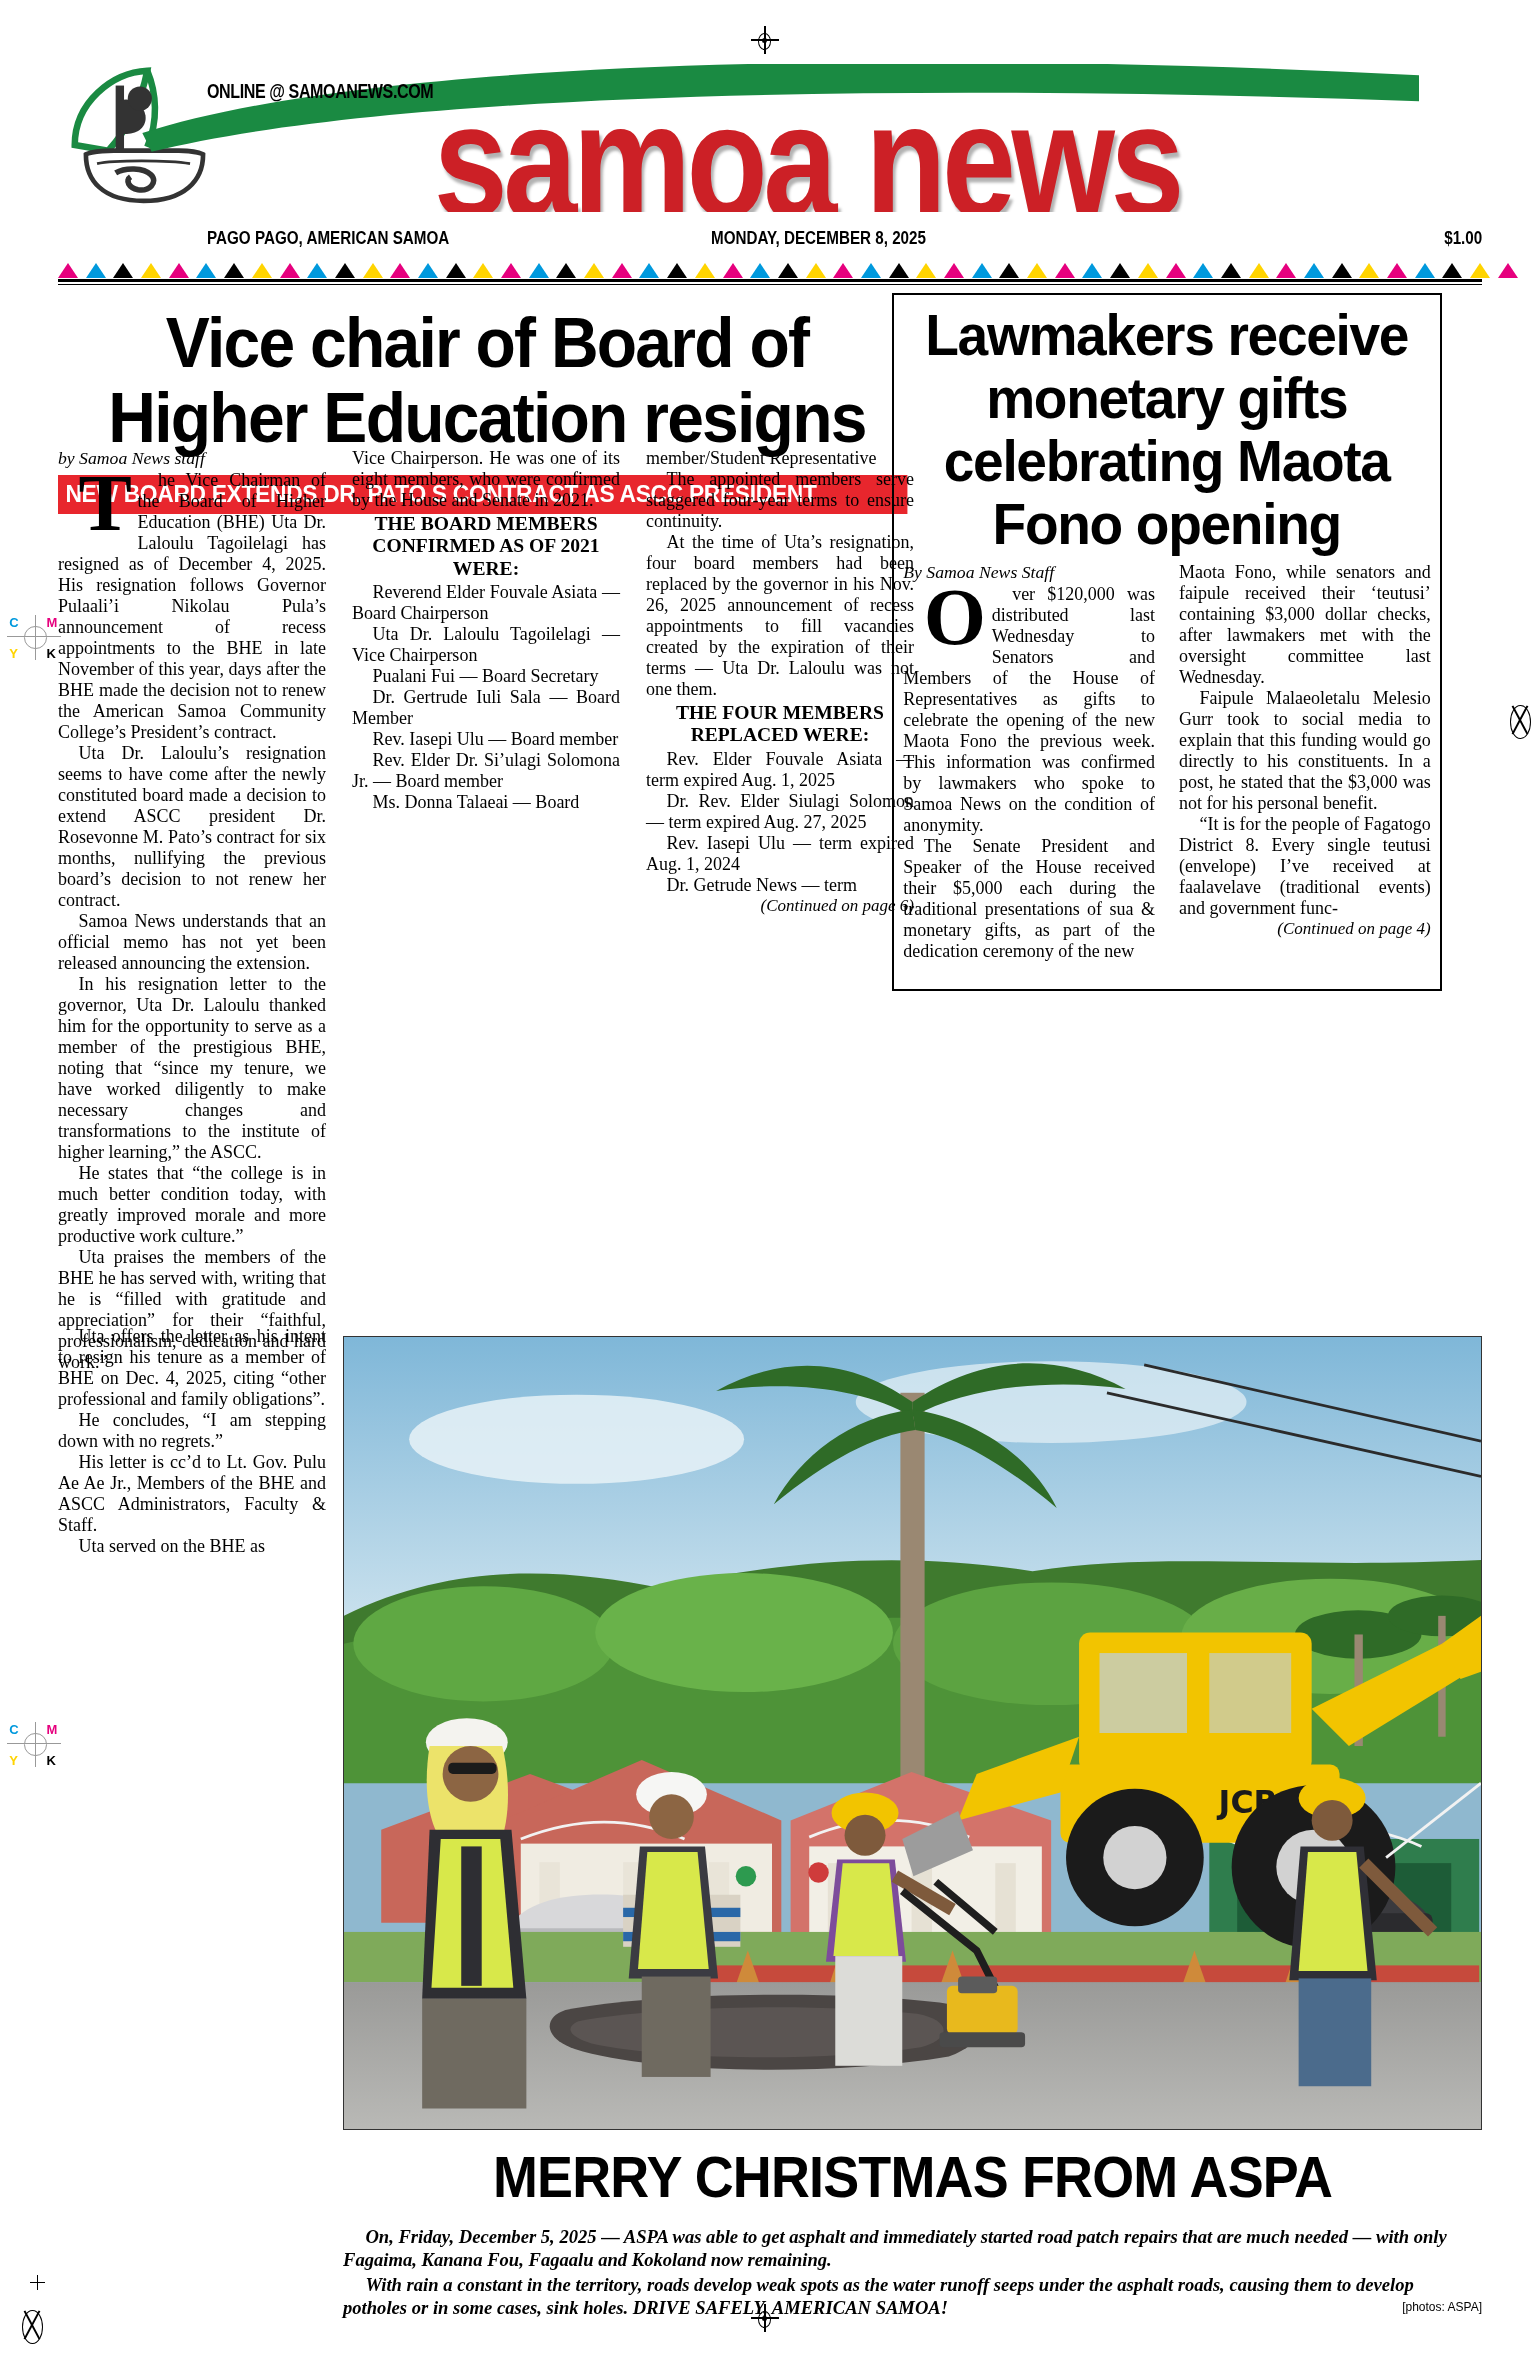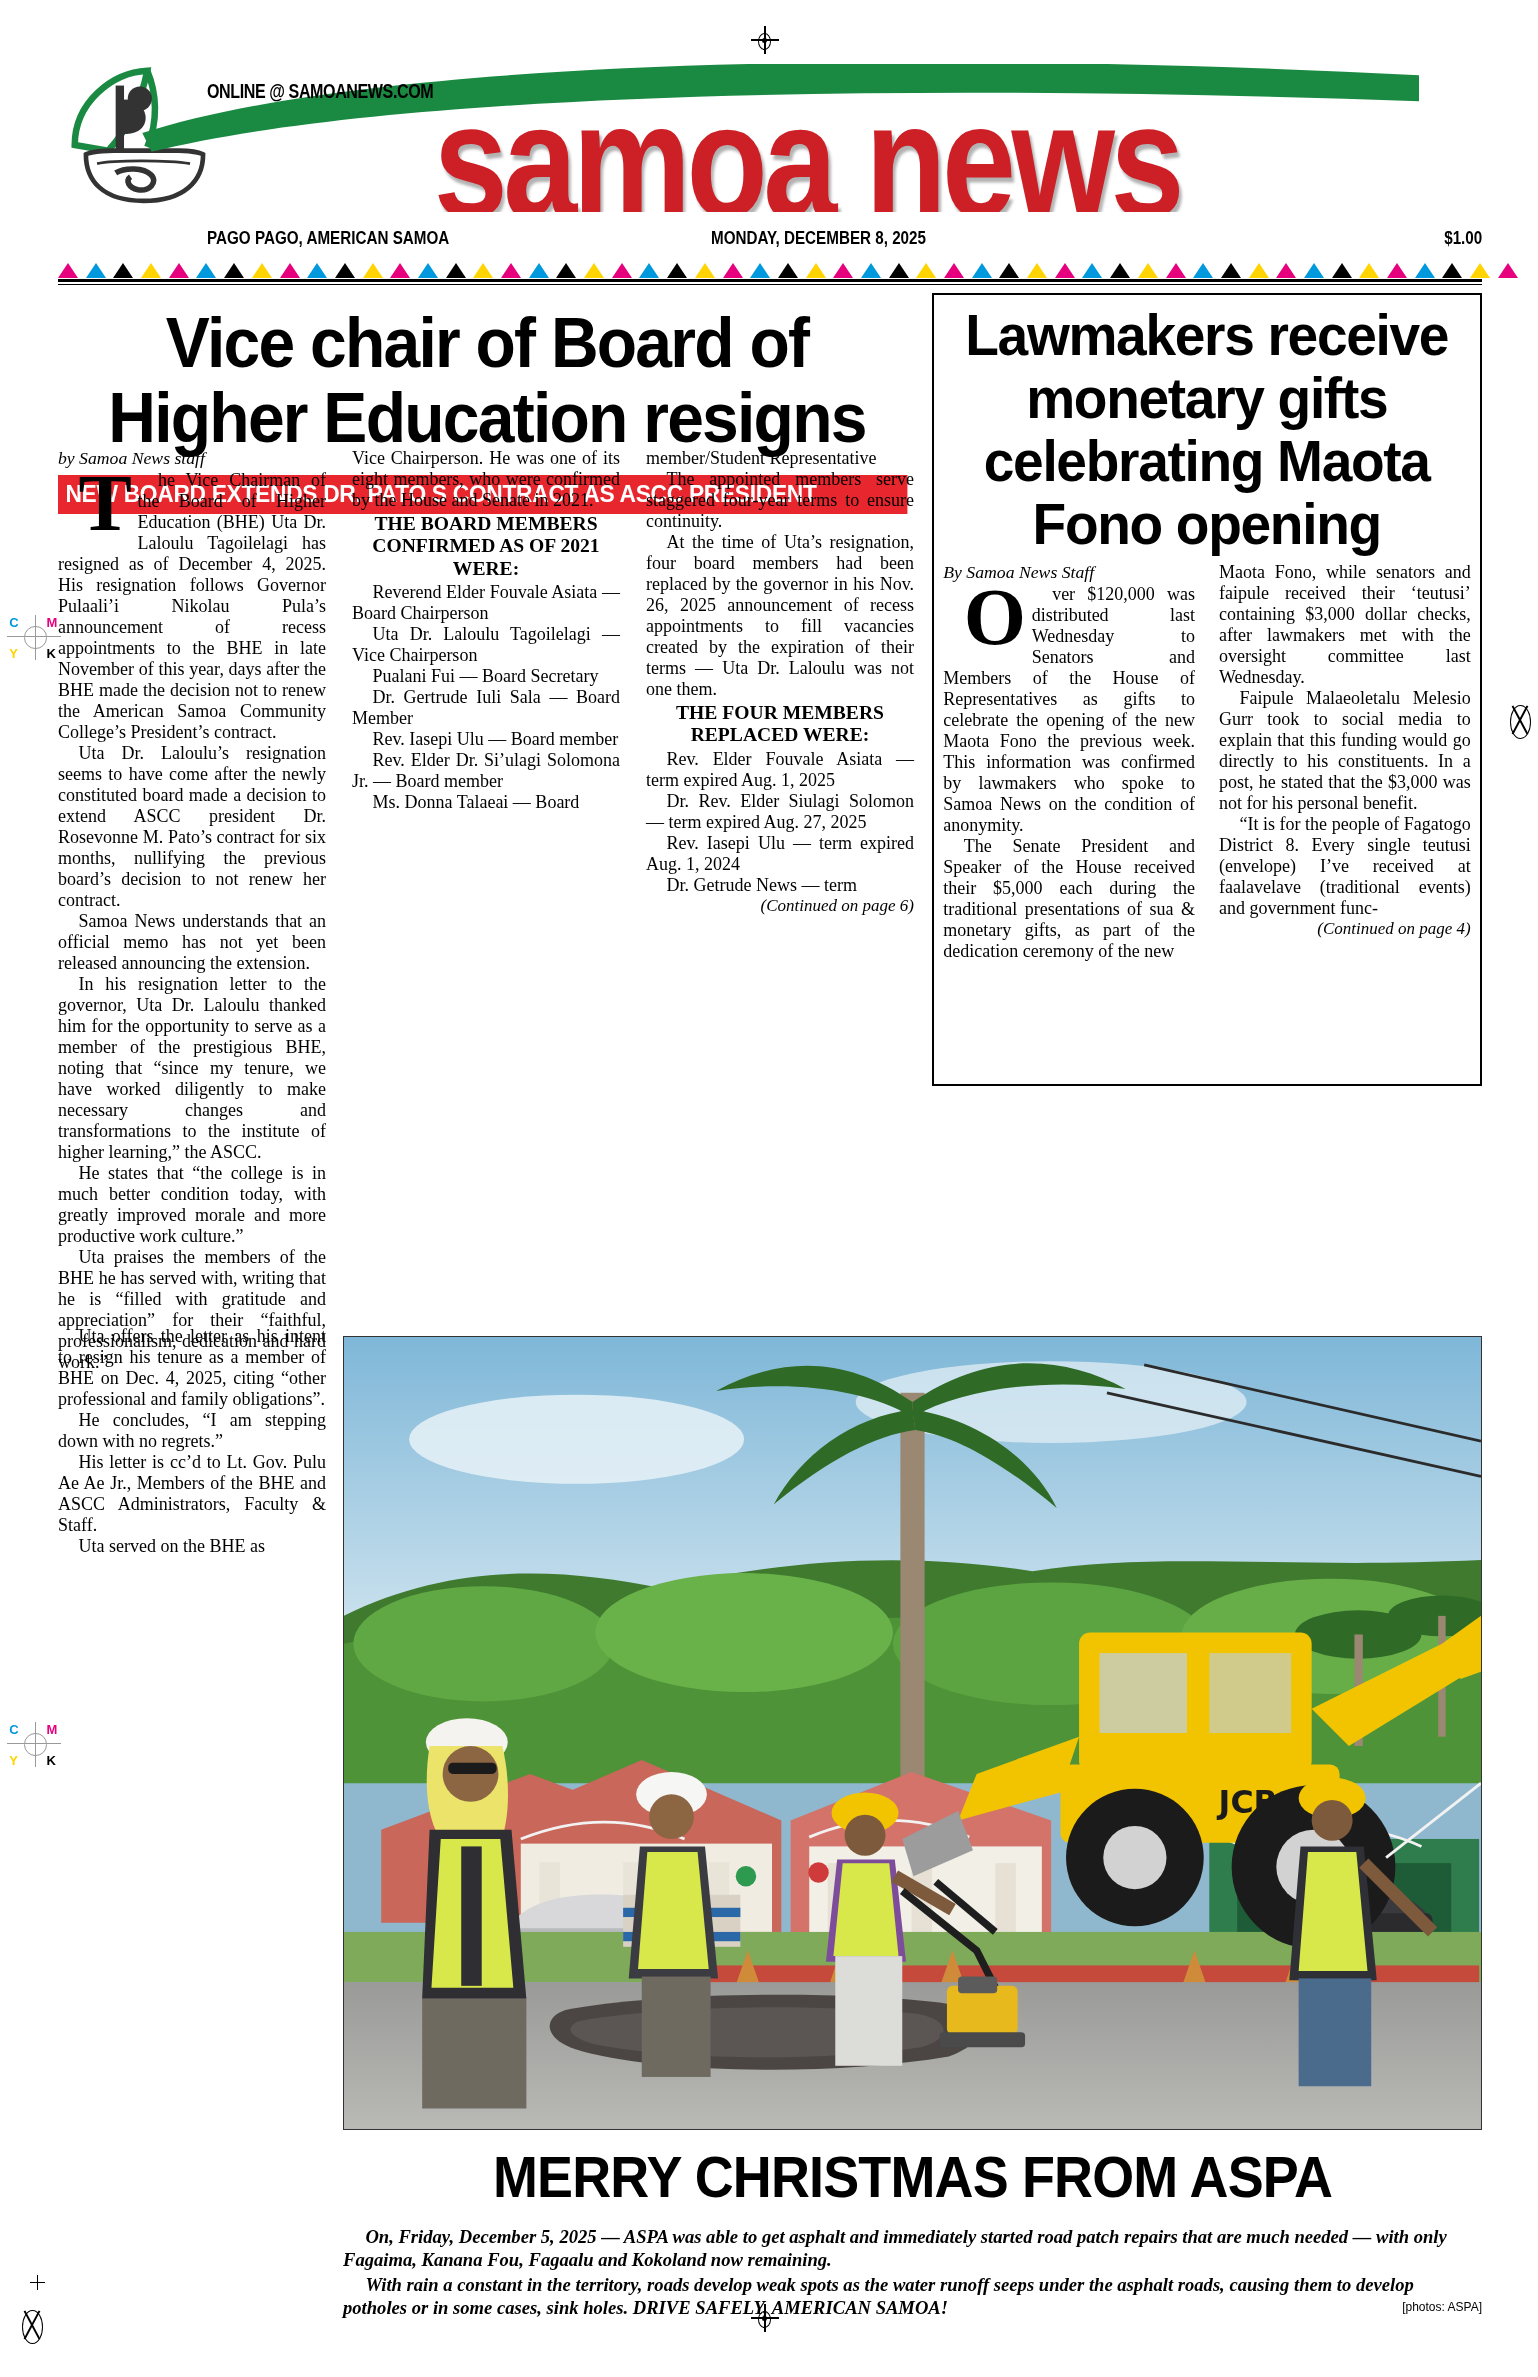--- a/index.html
+++ b/index.html
@@ -140,22 +140,22 @@
     flex: none;
   }
   .tri-rule .rule1 { width: 1424px; height: 2.8px; background: #000; margin-top: 0.9px; }
   .tri-rule .rule2 { width: 1424px; height: 1.9px; background: #000; margin-top: 1.9px; }
 
   
   .news-area { position: absolute; left: 0; top: 241px; width: 1424px; }
 
   .left-block { position: absolute; left: 0; top: 4px; width: 858px; }
   .right-block {
-    position: absolute; left: 874px; top: -3.7px; width: 550px;
-    border: 2.8px solid #000; box-sizing: border-box; height: 793px;
+    position: absolute; left: 834px; top: -3.7px; width: 550px;
+    border: 2.8px solid #000; box-sizing: border-box; height: 698px;
     padding: 7.5px 9.3px 0 9.3px;
   }
 
   .hl-main {
     font-family: "Liberation Sans", sans-serif;
     font-weight: bold;
     font-size: 71px;
     line-height: 75px;
     letter-spacing: -1.9px;
     color: #000;

